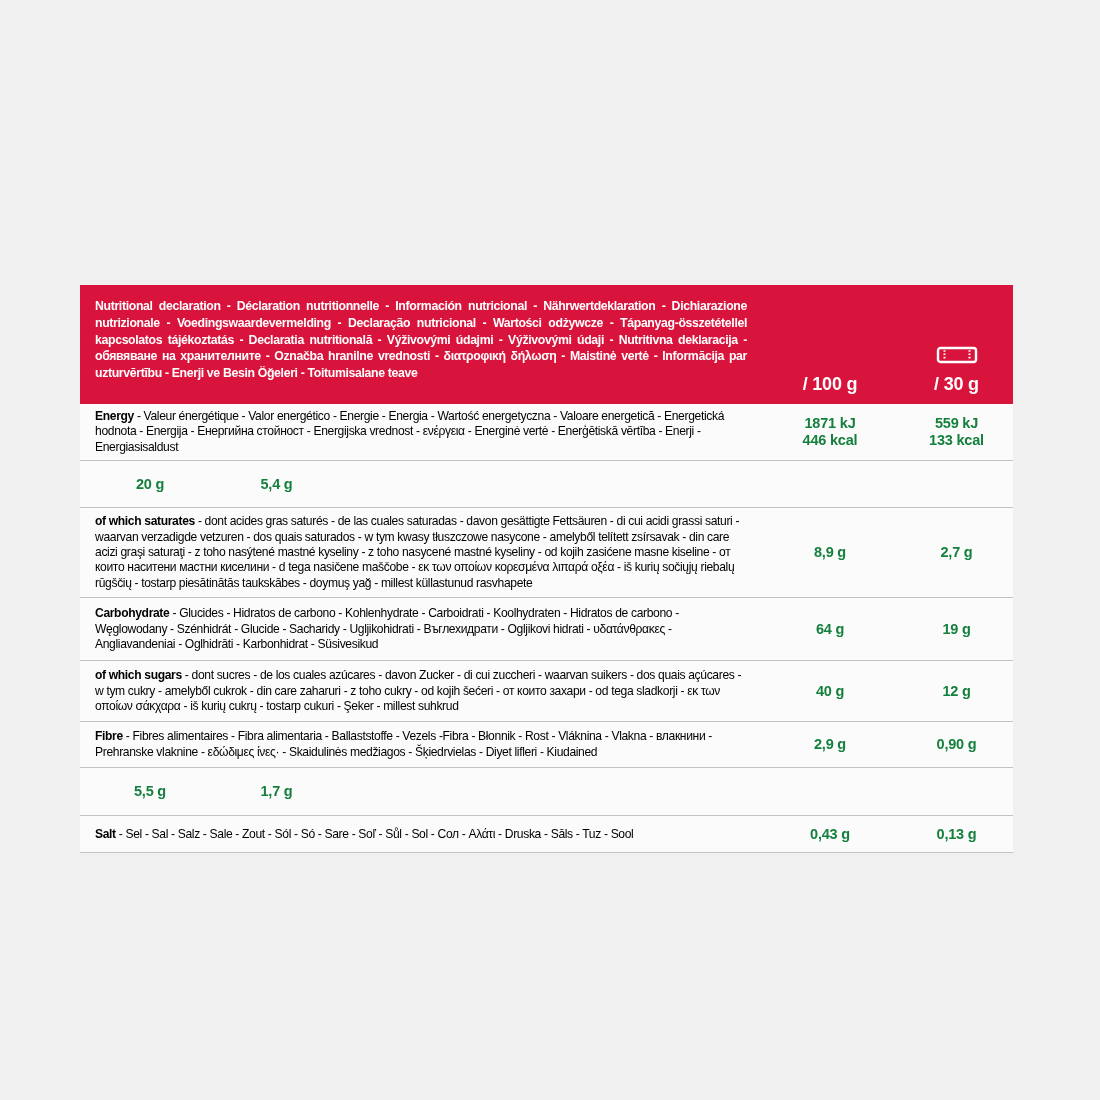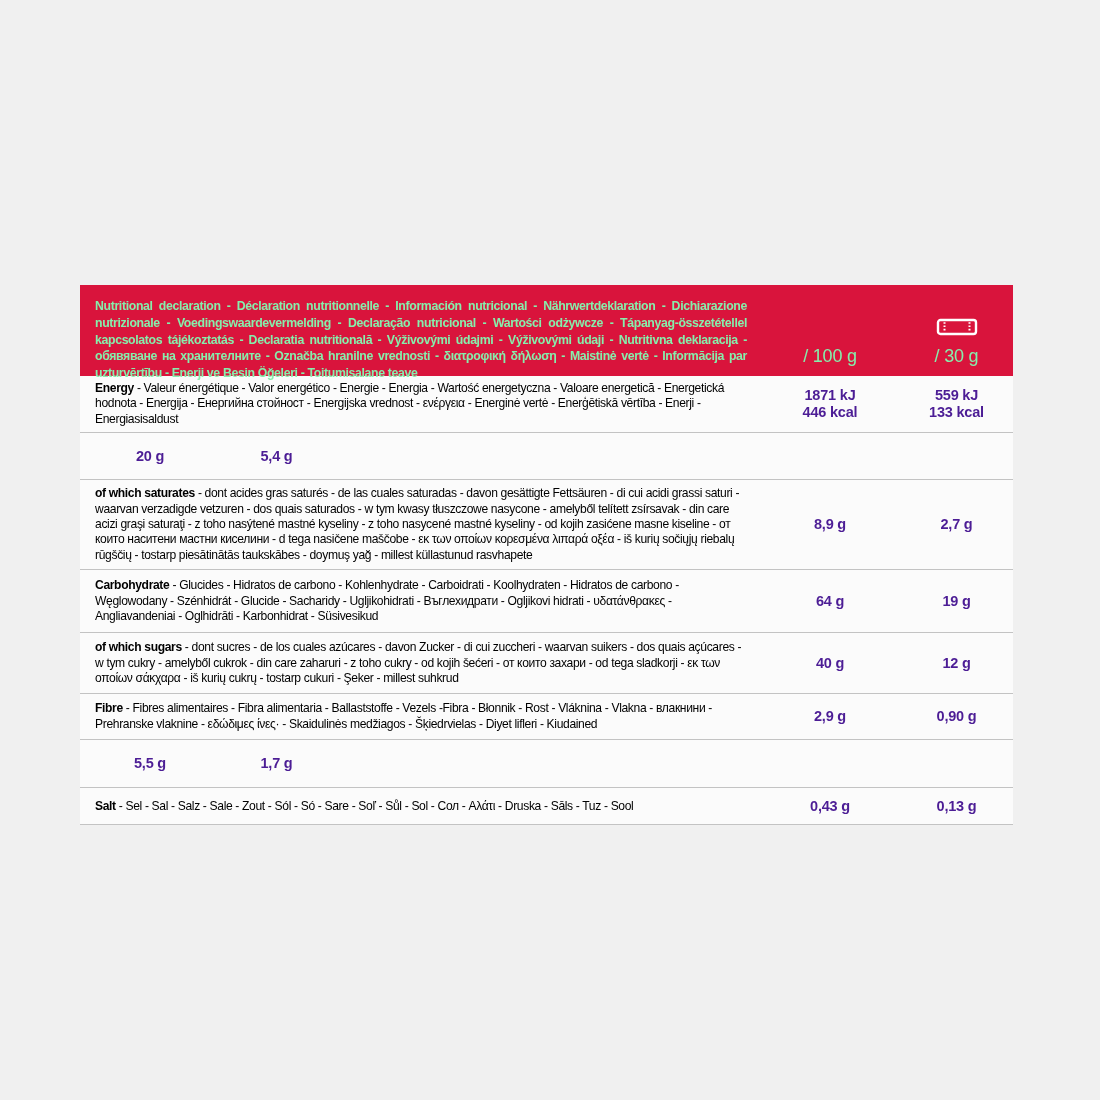--- a/index.html
+++ b/index.html
@@ -19,42 +19,42 @@
   }
   .nutrition-table {
     position: absolute;
     left: 80px;
     top: 285px;
     width: 933px;
   }
   
   .table-header {
     position: relative;
-    height: 91px;
+    height: 119px;
     background: #d9143c;
-    color: #86efac;
+    color: #ffffff;
   }
   .declaration-text {
     position: absolute;
     left: 15px;
     top: 13px;
     width: 652px;
     font-size: 12.3px;
     line-height: 16.8px;
     font-weight: bold;
     letter-spacing: -0.35px;
     font-stretch: 87.5%;
     text-align: justify;
   }
   .col-head {
     position: absolute;
     bottom: 9px;
     text-align: center;
     font-size: 18px;
-    font-weight: normal;
+    font-weight: bold;
     letter-spacing: -0.2px;
     white-space: nowrap;
   }
   .col-head.per100 { left: 680px; width: 140px; }
   .col-head.per30  { left: 820px; width: 113px; }
   .bar-icon-wrap {
     position: absolute;
     bottom: 40px;
     left: 820px;
     width: 113px;
@@ -80,21 +80,21 @@
     letter-spacing: -0.35px;
     font-stretch: 87.5%;
     color: #000000;
   }
   .nutrient-term { font-weight: bold; }
   .value-cell {
     text-align: center;
     font-size: 14.5px;
     line-height: 17px;
     font-weight: bold;
-    color: #4c1d95;
+    color: #15803d;
     white-space: pre-line;
     letter-spacing: -0.2px;
   }
   .value-cell.per100 { width: 140px; }
   .value-cell.per30  { width: 113px; }
 </style>
 </head>
 <body>
 
 <div class="canvas">

